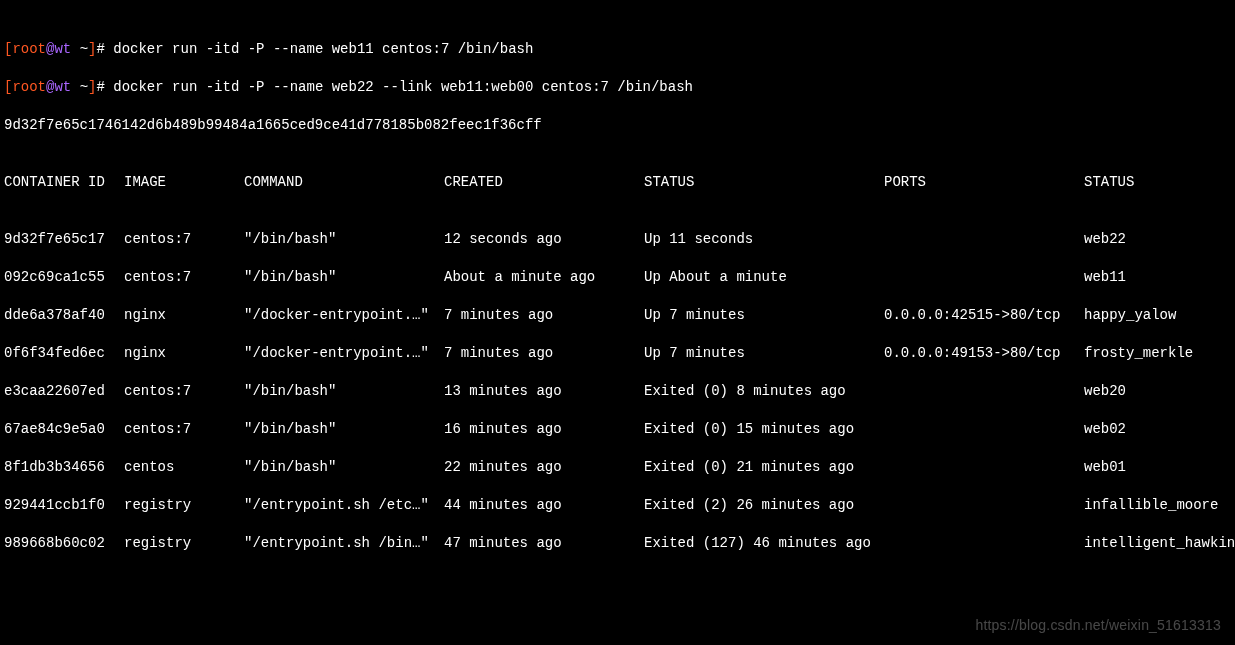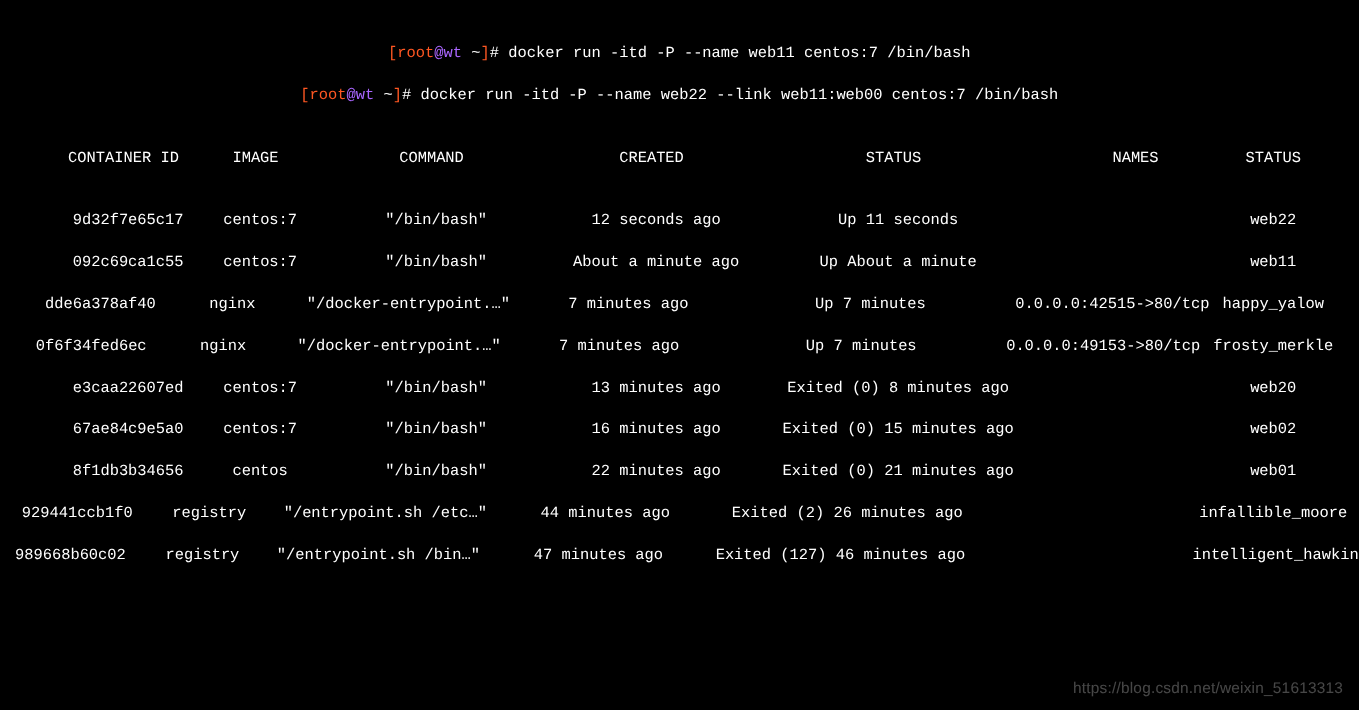--- a/index.html
+++ b/index.html
@@ -14,42 +14,43 @@
     height: 645px;
     overflow: hidden;
   }
   .term {
     padding: 2px 4px;
     white-space: pre;
   }
   .orange { color: #ff5722; }
   .purple { color: #aa66ff; }
   .prompt-white { color: #ffffff; }
-  .row { display: block; text-align: center; }
+  .row { display: block; }
   .watermark {
     position: absolute;
     right: 14px;
     bottom: 10px;
     color: rgba(255,255,255,0.28);
     font-family: Arial, sans-serif;
     font-size: 14px;
     letter-spacing: 0.2px;
     text-align: center;
   }
   .colpad { display:inline-block; }
 </style>
 </head>
 <body>
 
 <div class="term">
 
 <span class="row"><span class="orange">[</span><span class="orange">root</span><span class="purple">@</span><span class="purple">wt</span><span class="prompt-white"> ~</span><span class="orange">]</span><span># </span><span>docker run -itd -P --name web11 centos:7 /bin/bash</span></span>
 <span class="row"><span class="orange">[</span><span class="orange">root</span><span class="purple">@</span><span class="purple">wt</span><span class="prompt-white"> ~</span><span class="orange">]</span><span># </span><span>docker run -itd -P --name web22 --link web11:web00 centos:7 /bin/bash</span></span>
+<span class="row">9d32f7e65c1746142d6b489b99484a1665ced9ce41d778185b082feec1f36cff</span>
 
-<span class="row"><span class="colpad" style="width:120px">CONTAINER ID</span><span class="colpad" style="width:120px">IMAGE</span><span class="colpad" style="width:200px">COMMAND</span><span class="colpad" style="width:200px">CREATED</span><span class="colpad" style="width:240px">STATUS</span><span class="colpad" style="width:200px">NAMES</span><span class="colpad">STATUS</span></span>
+<span class="row"><span class="colpad" style="width:120px">CONTAINER ID</span><span class="colpad" style="width:120px">IMAGE</span><span class="colpad" style="width:200px">COMMAND</span><span class="colpad" style="width:200px">CREATED</span><span class="colpad" style="width:240px">STATUS</span><span class="colpad" style="width:200px">PORTS</span><span class="colpad">STATUS</span></span>
 
 <span class="row"><span class="colpad" style="width:120px">9d32f7e65c17</span><span class="colpad" style="width:120px">centos:7</span><span class="colpad" style="width:200px">"/bin/bash"</span><span class="colpad" style="width:200px">12 seconds ago</span><span class="colpad" style="width:240px">Up 11 seconds</span><span class="colpad" style="width:200px"></span><span class="colpad">web22</span></span>
 <span class="row"><span class="colpad" style="width:120px">092c69ca1c55</span><span class="colpad" style="width:120px">centos:7</span><span class="colpad" style="width:200px">"/bin/bash"</span><span class="colpad" style="width:200px">About a minute ago</span><span class="colpad" style="width:240px">Up About a minute</span><span class="colpad" style="width:200px"></span><span class="colpad">web11</span></span>
 <span class="row"><span class="colpad" style="width:120px">dde6a378af40</span><span class="colpad" style="width:120px">nginx</span><span class="colpad" style="width:200px">"/docker-entrypoint.…"</span><span class="colpad" style="width:200px">7 minutes ago</span><span class="colpad" style="width:240px">Up 7 minutes</span><span class="colpad" style="width:200px">0.0.0.0:42515-&gt;80/tcp</span><span class="colpad">happy_yalow</span></span>
 <span class="row"><span class="colpad" style="width:120px">0f6f34fed6ec</span><span class="colpad" style="width:120px">nginx</span><span class="colpad" style="width:200px">"/docker-entrypoint.…"</span><span class="colpad" style="width:200px">7 minutes ago</span><span class="colpad" style="width:240px">Up 7 minutes</span><span class="colpad" style="width:200px">0.0.0.0:49153-&gt;80/tcp</span><span class="colpad">frosty_merkle</span></span>
 <span class="row"><span class="colpad" style="width:120px">e3caa22607ed</span><span class="colpad" style="width:120px">centos:7</span><span class="colpad" style="width:200px">"/bin/bash"</span><span class="colpad" style="width:200px">13 minutes ago</span><span class="colpad" style="width:240px">Exited (0) 8 minutes ago</span><span class="colpad" style="width:200px"></span><span class="colpad">web20</span></span>
 <span class="row"><span class="colpad" style="width:120px">67ae84c9e5a0</span><span class="colpad" style="width:120px">centos:7</span><span class="colpad" style="width:200px">"/bin/bash"</span><span class="colpad" style="width:200px">16 minutes ago</span><span class="colpad" style="width:240px">Exited (0) 15 minutes ago</span><span class="colpad" style="width:200px"></span><span class="colpad">web02</span></span>
 <span class="row"><span class="colpad" style="width:120px">8f1db3b34656</span><span class="colpad" style="width:120px">centos</span><span class="colpad" style="width:200px">"/bin/bash"</span><span class="colpad" style="width:200px">22 minutes ago</span><span class="colpad" style="width:240px">Exited (0) 21 minutes ago</span><span class="colpad" style="width:200px"></span><span class="colpad">web01</span></span>
 <span class="row"><span class="colpad" style="width:120px">929441ccb1f0</span><span class="colpad" style="width:120px">registry</span><span class="colpad" style="width:200px">"/entrypoint.sh /etc…"</span><span class="colpad" style="width:200px">44 minutes ago</span><span class="colpad" style="width:240px">Exited (2) 26 minutes ago</span><span class="colpad" style="width:200px"></span><span class="colpad">infallible_moore</span></span>
 <span class="row"><span class="colpad" style="width:120px">989668b60c02</span><span class="colpad" style="width:120px">registry</span><span class="colpad" style="width:200px">"/entrypoint.sh /bin…"</span><span class="colpad" style="width:200px">47 minutes ago</span><span class="colpad" style="width:240px">Exited (127) 46 minutes ago</span><span class="colpad" style="width:200px"></span><span class="colpad">intelligent_hawking</span></span>

